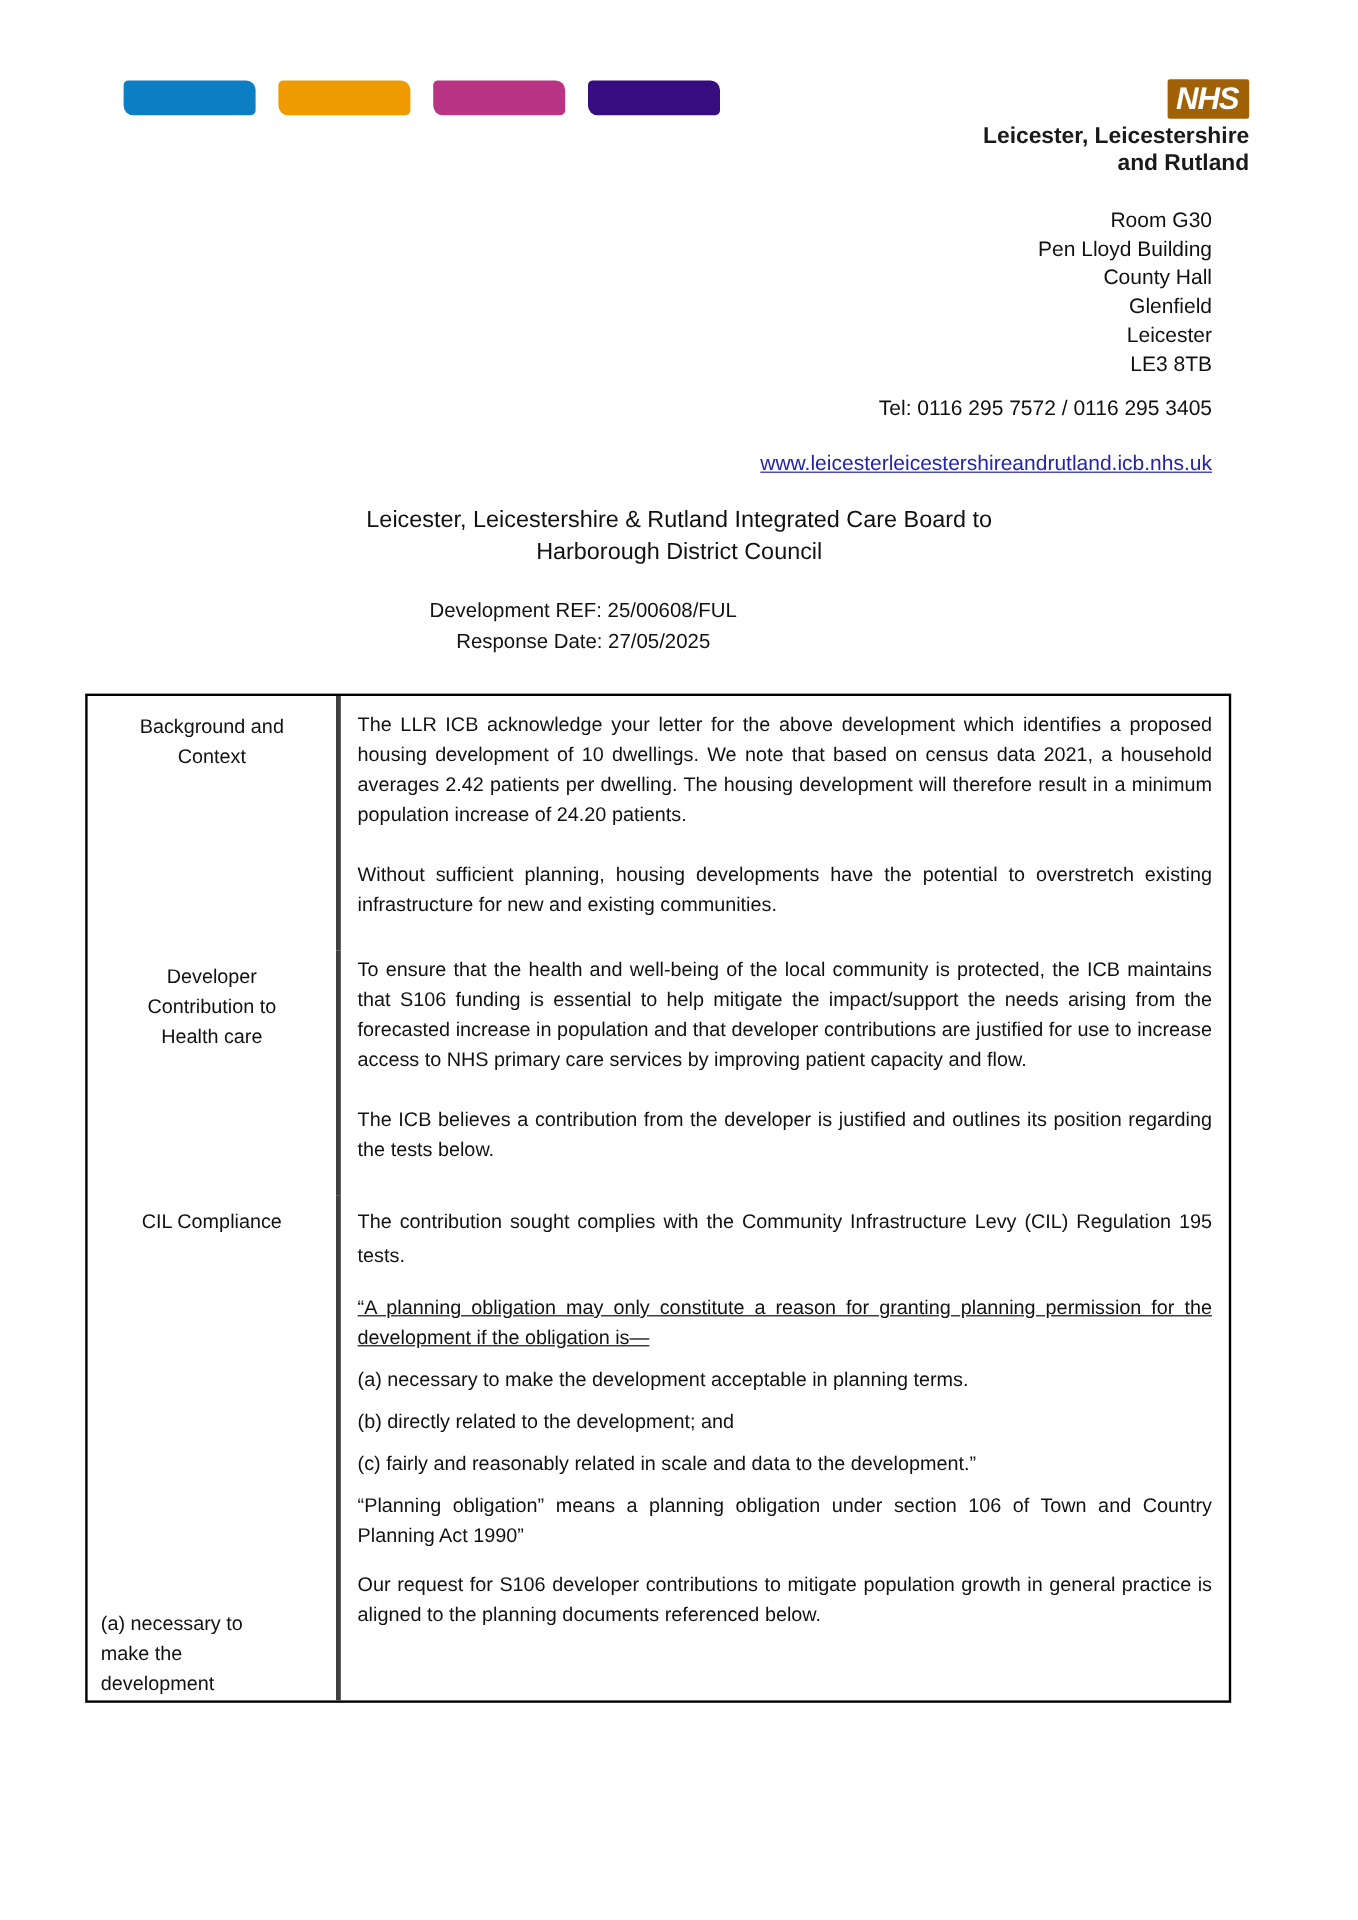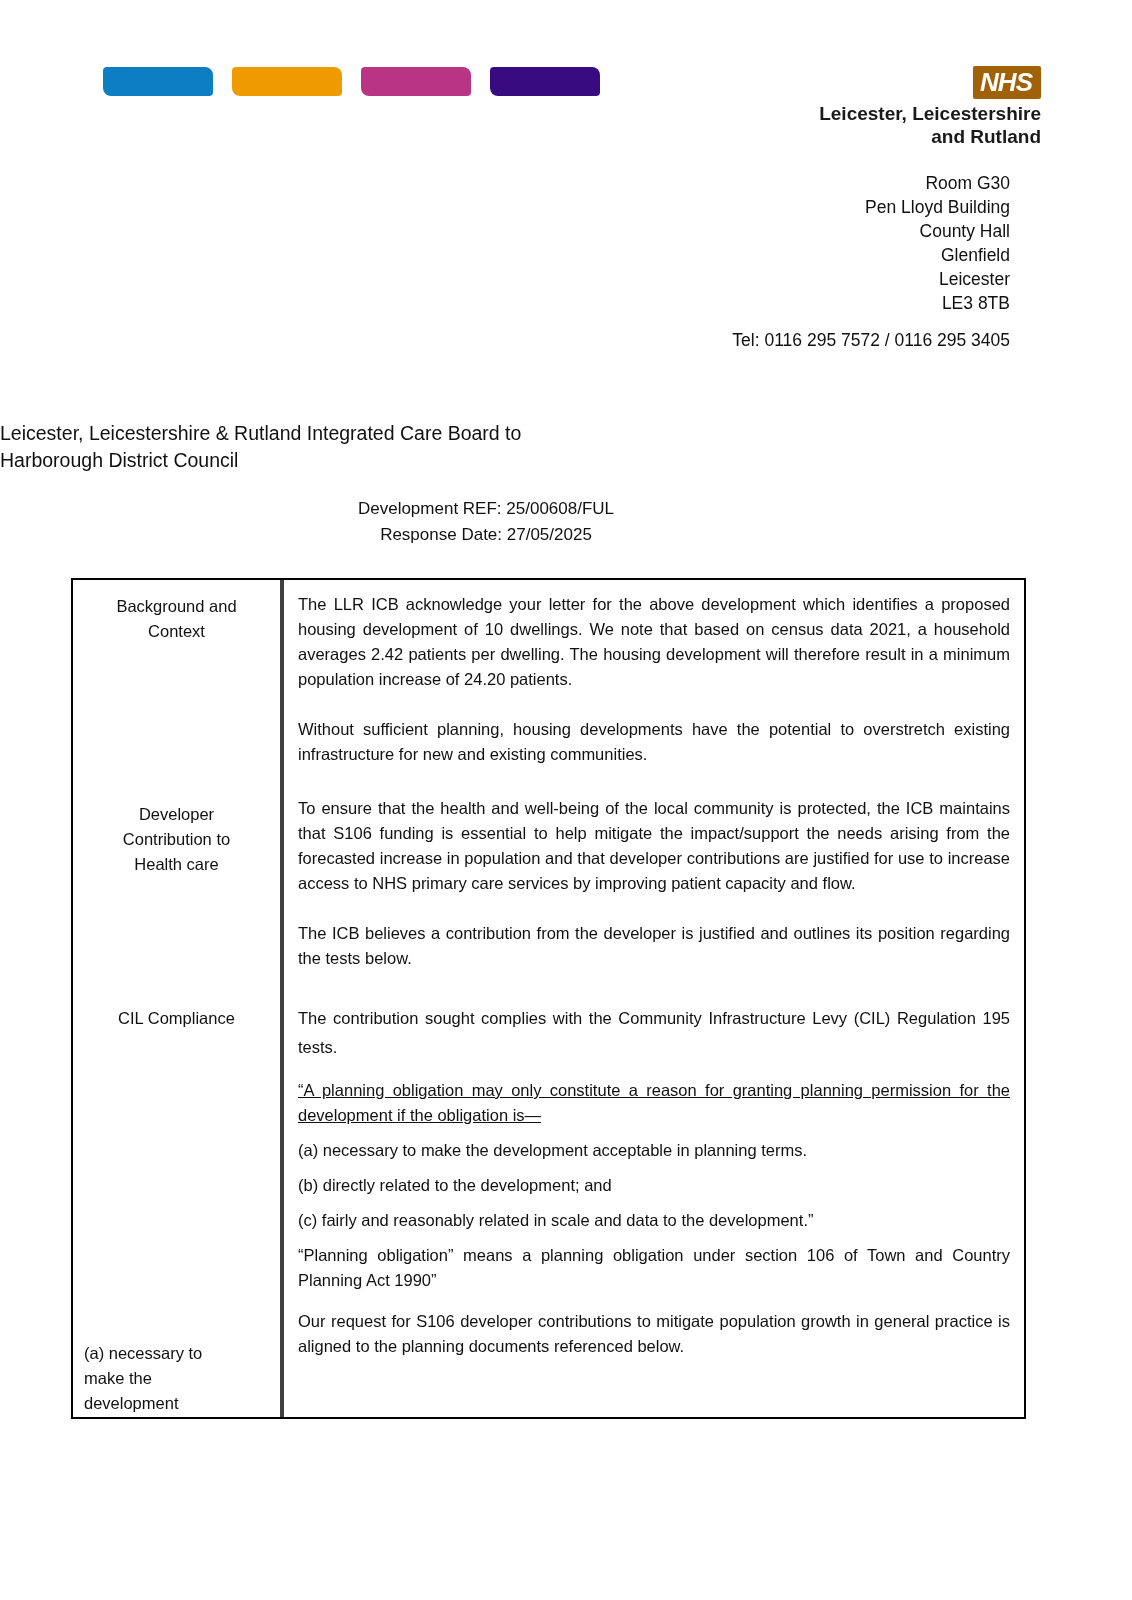--- a/index.html
+++ b/index.html
@@ -24,21 +24,21 @@
     letter-spacing:-1px;
   }
   .org-name { font-weight:bold; font-size:19px; line-height:23px; margin-top:3px; color:#1a1a1a; }
 
   
   .address { position:absolute; top:171px; right:122px; text-align:right; font-size:17.5px; line-height:24px; }
   .tel { position:absolute; top:330px; right:122px; font-size:17.5px; }
   .website { position:absolute; top:376px; right:122px; font-size:17.5px; text-decoration:underline; cursor:pointer; }
 
   
-  .title { position:absolute; top:420px; left:0; width:1132px; font-size:19.5px; line-height:27px; }
+  .title { position:absolute; top:420px; left:0; width:1132px; text-align:center; font-size:19.5px; line-height:27px; }
   .refblock { position:absolute; top:496px; left:0; width:972px; text-align:center; font-size:17px; line-height:26px; }
 
   
   .ictable {
     position:absolute; top:578px; left:71px; width:955px;
     border:2px solid #000; box-sizing:border-box;
   }
   .trow { display:grid; grid-template-columns:211px 1fr; }
   .tlabel {
     border-right:4px solid #404040;
@@ -85,20 +85,21 @@
     <div>Room G30</div>
     <div>Pen Lloyd Building</div>
     <div>County Hall</div>
     <div>Glenfield</div>
     <div>Leicester</div>
     <div>LE3 8TB</div>
   </div>
 
   <div class="tel">Tel: 0116 295 7572 / 0116 295 3405</div>
 
+  <a class="website" href="#" style="color: rgb(36, 36, 168);">www.leicesterleicestershireandrutland.icb.nhs.uk</a>
 
   <div class="title">
     <div>Leicester, Leicestershire &amp; Rutland Integrated Care Board to</div>
     <div>Harborough District Council</div>
   </div>
 
   <div class="refblock">
     <div>Development REF: 25/00608/FUL</div>
     <div>Response Date: 27/05/2025</div>
   </div>

